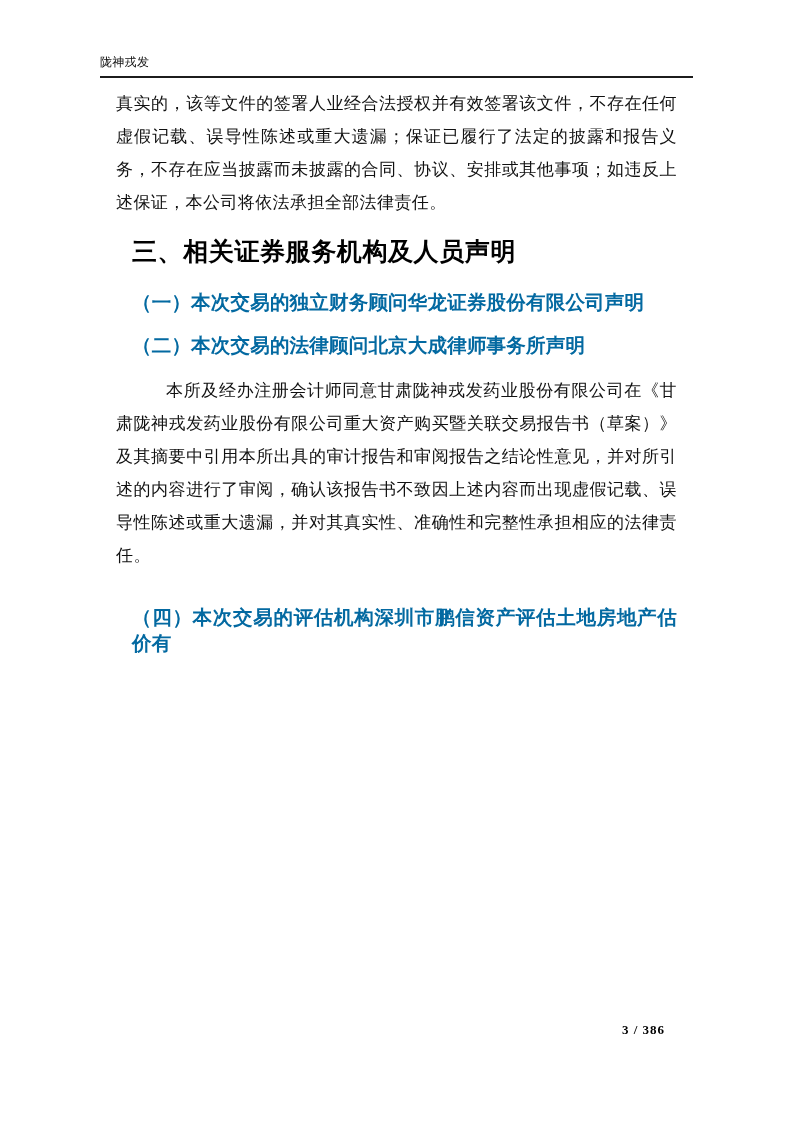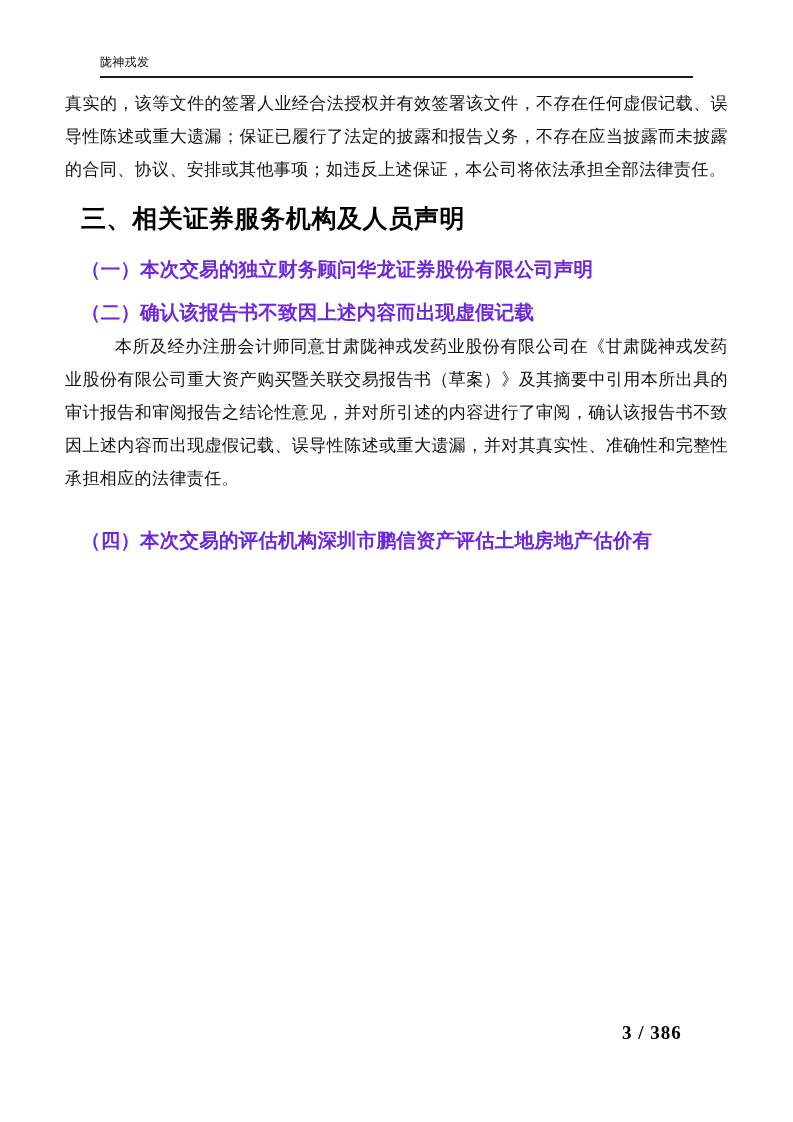--- a/index.html
+++ b/index.html
@@ -16,21 +16,21 @@
     padding-top:52px;
     padding-bottom:4px;
     border-bottom:2px solid #1c1c1c;
     display:flex;
     justify-content:space-between;
     align-items:center;
     font-size:12px;
     line-height:20px;
     letter-spacing:0.3px;
   }
-  .content { padding:0 65px; }
+  .content { padding:0 116px; }
   .para {
     font-size:17px;
     line-height:33px;
     text-align:justify;
     letter-spacing:0.4px;
     margin:0;
   }
   .para.indent { text-indent:50px; }
   .h1 {
     font-family:"Liberation Sans","DejaVu Sans",sans-serif;
@@ -42,35 +42,35 @@
     color:#000;
   }
   .h2 {
     font-family:"Liberation Sans","DejaVu Sans",sans-serif;
     font-weight:bold;
     font-size:19.5px;
     line-height:26px;
     letter-spacing:0.2px;
     margin:0 0 0 16px;
     text-align:justify;
-    color:#6d28d9;
+    color:#0369a1;
   }
   .mt-p1  { margin-top:9px; }
   .mt-h1  { margin-top:19px; }
   .mt-h2a { margin-top:25px; }
   .mt-p2  { margin-top:11px; }
   .mt-h2b { margin-top:17px; }
   .mt-p3  { margin-top:17px; }
   .h2c    { margin-top:4px; line-height:41px; max-width:570px; }
-  .mt-p4  { margin-top:5px; }
+  .mt-p4  { margin-top:16px; }
   .mt-h2d { margin-top:32px; }
   .footer {
     position:absolute;
     top:1022px; left:622px;
-    font-size:19px;
+    font-size:13px;
     font-weight:bold;
     letter-spacing:1px;
     font-family:"Liberation Serif","DejaVu Serif",serif;
     color:#000;
     text-align:right;
   }
 </style>
 </head>
 <body>
 
@@ -82,21 +82,21 @@
 
   <div class="content">
 
     <p class="para mt-p1">真实的，该等文件的签署人业经合法授权并有效签署该文件，不存在任何虚假记载、误导性陈述或重大遗漏；保证已履行了法定的披露和报告义务，不存在应当披露而未披露的合同、协议、安排或其他事项；如违反上述保证，本公司将依法承担全部法律责任。</p>
 
     <div class="h1 mt-h1">三、相关证券服务机构及人员声明</div>
 
     <div class="h2 mt-h2a">（一）本次交易的独立财务顾问华龙证券股份有限公司声明</div>
 
 
-    <div class="h2 mt-h2b">（二）确认该报告书不致因上述内容而出现虚假记载</div>
+    <div class="h2 mt-h2b">（二）本次交易的法律顾问北京大成律师事务所声明</div>
 
 
 
     <p class="para indent mt-p4">本所及经办注册会计师同意甘肃陇神戎发药业股份有限公司在《甘肃陇神戎发药业股份有限公司重大资产购买暨关联交易报告书（草案）》及其摘要中引用本所出具的审计报告和审阅报告之结论性意见，并对所引述的内容进行了审阅，确认该报告书不致因上述内容而出现虚假记载、误导性陈述或重大遗漏，并对其真实性、准确性和完整性承担相应的法律责任。</p>
 
     <div class="h2 mt-h2d">（四）本次交易的评估机构深圳市鹏信资产评估土地房地产估价有</div>
 
   </div>
 
   <div class="footer">3 / 386</div>

